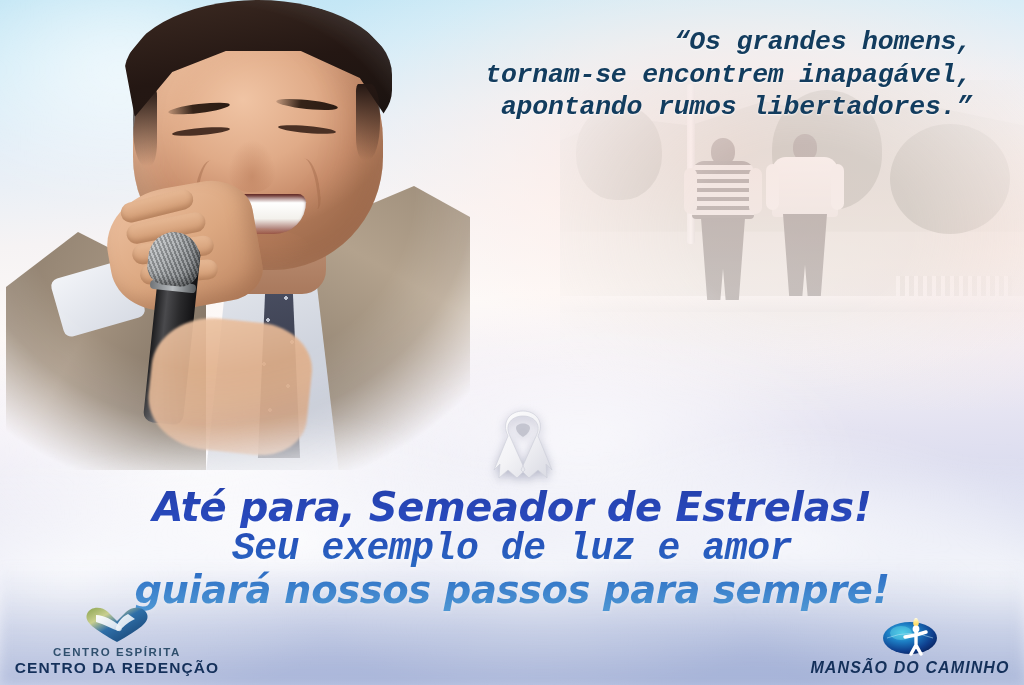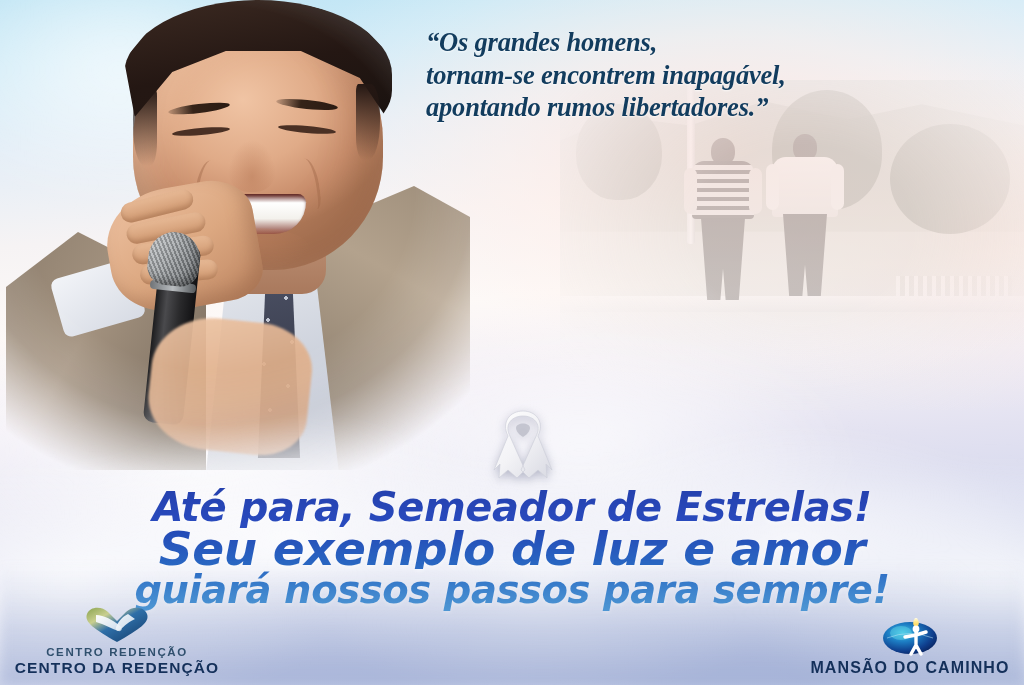--- a/index.html
+++ b/index.html
@@ -340,25 +340,25 @@
   .pt-mic-ring {
     position: absolute; left: 150px; top: 282px;
     width: 46px; height: 9px; border-radius: 4px;
     background: linear-gradient(90deg,#6f7377,#b9bdc0,#55595c);
     transform: rotate(6deg);
   }
 
   
   .quote {
     position: absolute;
-    right: 38px;
+    right: 52px;
     top: 26px;
     width: 560px;
-    text-align: left;
-    font-family: Liberation Serif, serif;
+    text-align: right;
+    font-family: Liberation Mono, monospace;
     font-style: italic;
     font-weight: bold;
     color: #123c5e;
     letter-spacing: -0.2px;
   }
   .quote-line {
     font-size: 26.5px;
     line-height: 32.5px;
     white-space: nowrap;
     text-shadow: 0 1px 2px rgba(255,255,255,.75);
@@ -401,26 +401,27 @@
   .hl-1 {
     font-size: 40px;
     line-height: 42px;
     color: #1f41b5;
     background: linear-gradient(180deg,#2440ad 0%, #2a4cc0 100%);
     -webkit-background-clip: text;
     background-clip: text;
     -webkit-text-fill-color: transparent;
   }
   .hl-2 {
-    font-size: 47px;
+    font-size: 38px;
     line-height: 41px;
     color: #1f55bb;
     background: linear-gradient(180deg,#2448b6 0%, #2a6bc4 100%);
     -webkit-background-clip: text;
     background-clip: text;
+    font-family: Liberation Mono, monospace;
     -webkit-text-fill-color: transparent;
   }
   .hl-3 {
     font-size: 38.5px;
     line-height: 42px;
     color: #2a7fcd;
     background: linear-gradient(180deg,#2a6ac4 0%, #3a93d6 100%);
     -webkit-background-clip: text;
     background-clip: text;
     -webkit-text-fill-color: transparent;
@@ -453,20 +454,21 @@
     color: #14305a;
     line-height: 18px;
   }
   .logo-text-right {
     font-family: "Liberation Sans", sans-serif;
     font-weight: bold;
     font-size: 16px;
     letter-spacing: 1.1px;
     color: #14305a;
     line-height: 18px;
+    font-style: italic;
   }
 </style>
 </head>
 <body>
 
 <div class="poster">
 
   <div class="bg-sky"></div>
   <div class="bg-warmwash"></div>
 
@@ -584,21 +586,21 @@
           <stop offset="100%" stop-color="#b9cede"></stop>
         </linearGradient>
       </defs>
       <path d="M35 37 C12 24 2 17 5 9 C8 1 20 1 26 7 L35 16 L44 7
                C50 1 62 1 65 9 C68 17 58 24 35 37 Z" fill="url(#heartG)"></path>
       <path d="M14 10 C22 10 31 15 38 21 C41 23 40 27 36 26
                C30 24 22 19 14 17 Z" fill="url(#handG)" opacity="0.95"></path>
       <path d="M46 9 C40 12 36 17 34 22 C33 25 36 27 38 25
                C42 21 48 16 53 14 Z" fill="url(#handG)" opacity="0.92"></path>
     </svg>
-    <div class="logo-text-sm">CENTRO REDENÇÃO</div>
+    <div class="logo-text-sm">CENTRO ESPÍRITA</div>
     <div class="logo-text-lg">CENTRO DA REDENÇÃO</div>
   </div>
 
   <div class="logo logo-right">
     <svg class="logo-mark" viewBox="0 0 62 44" width="62" height="44" aria-hidden="true">
       <defs>
         <radialGradient id="globeG" cx="36%" cy="34%" r="72%">
           <stop offset="0%" stop-color="#49c7e6"></stop>
           <stop offset="38%" stop-color="#1d7ec4"></stop>
           <stop offset="78%" stop-color="#0f3f8e"></stop>

